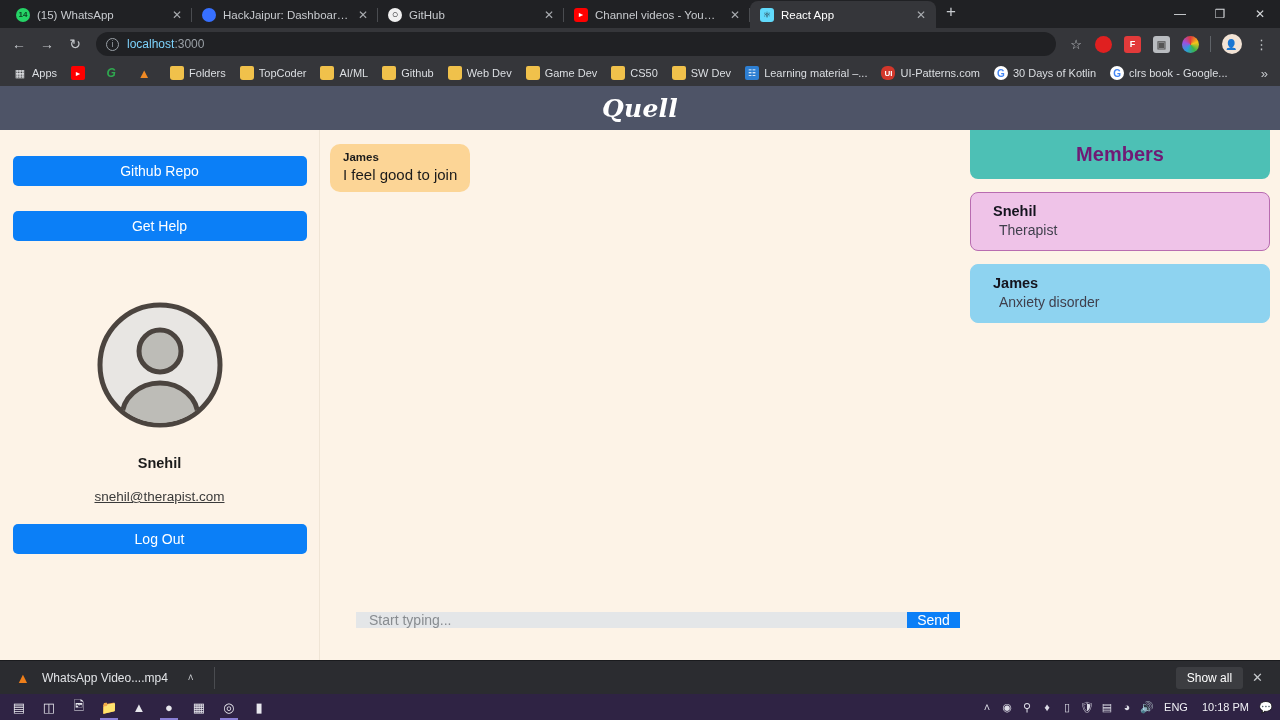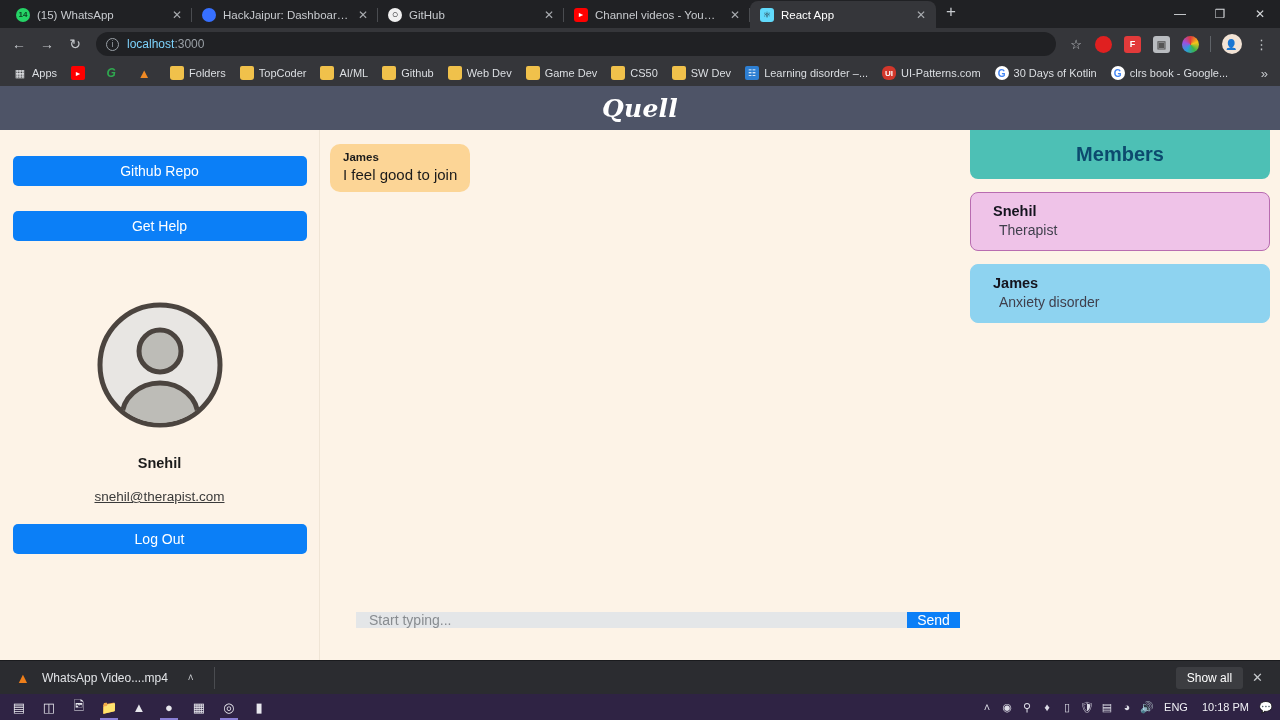--- a/index.html
+++ b/index.html
@@ -172,21 +172,21 @@
 
   
   .members {
     width: 320px; flex: 0 0 320px;
     background: #fdf3e7; padding: 0 10px;
   }
   .members-header {
     height: 49px; background: #4dc0b5;
     border-radius: 0 0 8px 8px;
     display: flex; align-items: center; justify-content: center;
-    color: #0c4a6e; font-size: 20px; font-weight: bold;
+    color: #701a75; font-size: 20px; font-weight: bold;
   }
   .member-card {
     margin-top: 13px; border-radius: 8px;
     padding: 10px 12px 12px 22px;
   }
   .member-card.self { background: #efc3e8; border: 1.5px solid #b86cb0; }
   .member-card.other { background: #8ed3f0; border: 1.5px solid #8ed3f0; }
   .member-name { font-size: 14.5px; font-weight: bold; color: #14141e; }
   .member-role { font-size: 14px; color: #3f3f4c; margin-top: 3px; padding-left: 6px; }
 
@@ -335,21 +335,21 @@
     <div class="bm">
       <span class="bm-ico ico-folder"></span>
       <span>CS50</span>
     </div>
     <div class="bm">
       <span class="bm-ico ico-folder"></span>
       <span>SW Dev</span>
     </div>
     <div class="bm">
       <span class="bm-ico ico-learn">☷</span>
-      <span>Learning disorder –...</span>
+      <span>Learning material –...</span>
     </div>
     <div class="bm">
       <span class="bm-ico ico-ui">UI</span>
       <span>UI-Patterns.com</span>
     </div>
     <div class="bm">
       <span class="bm-ico ico-g">G</span>
       <span>30 Days of Kotlin</span>
     </div>
     <div class="bm">

